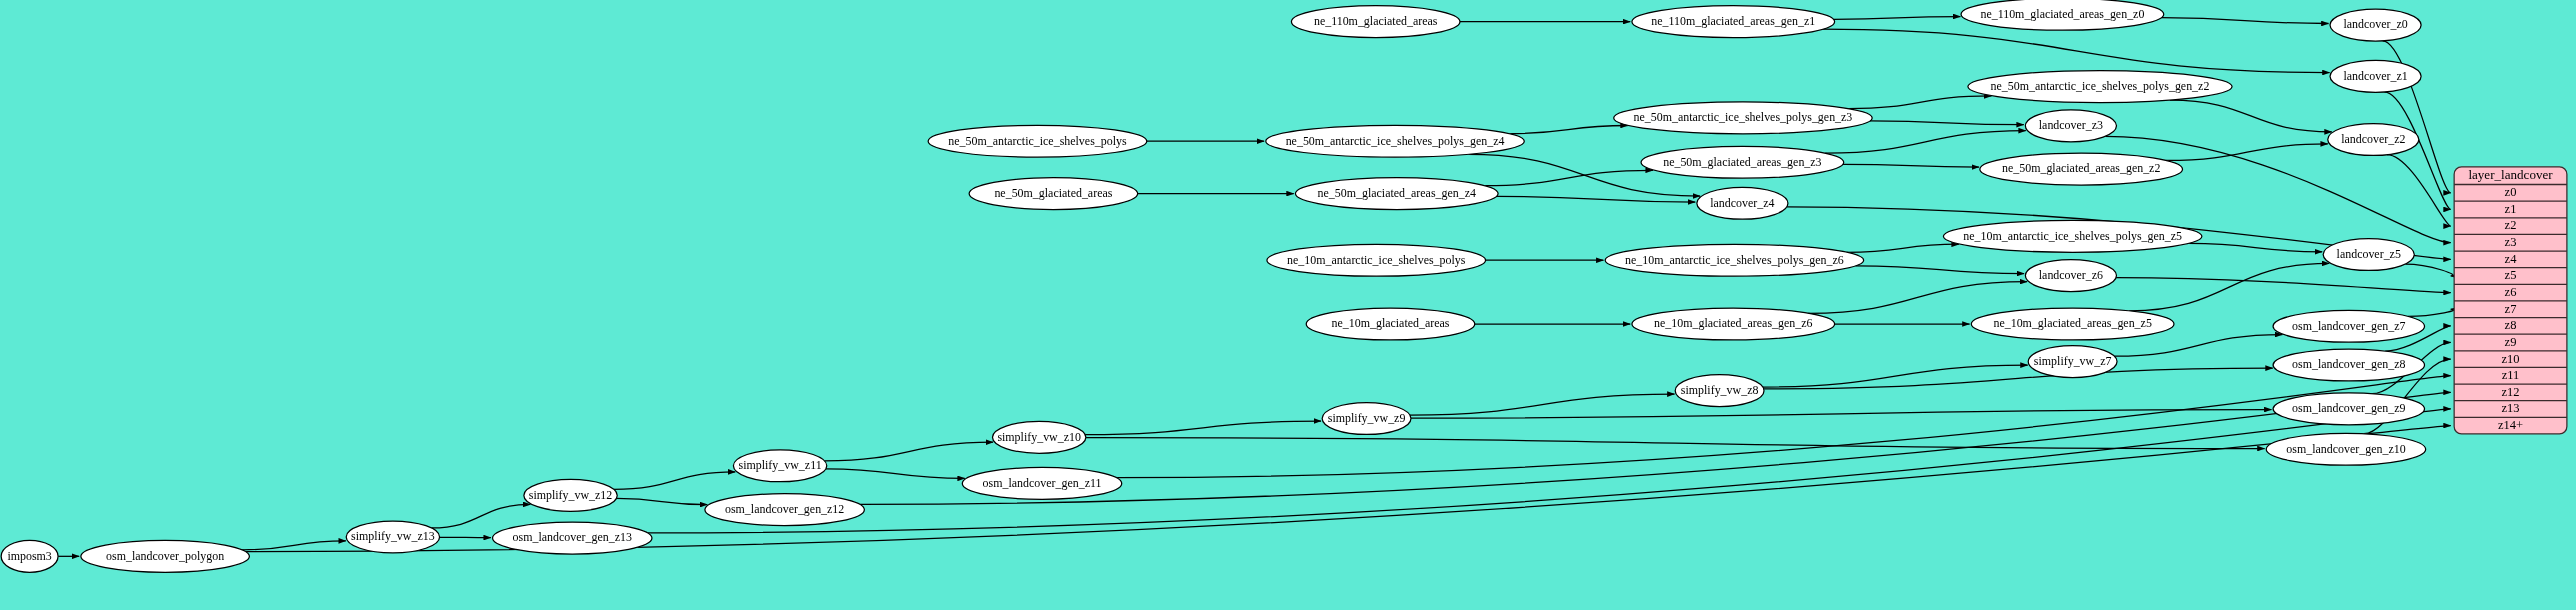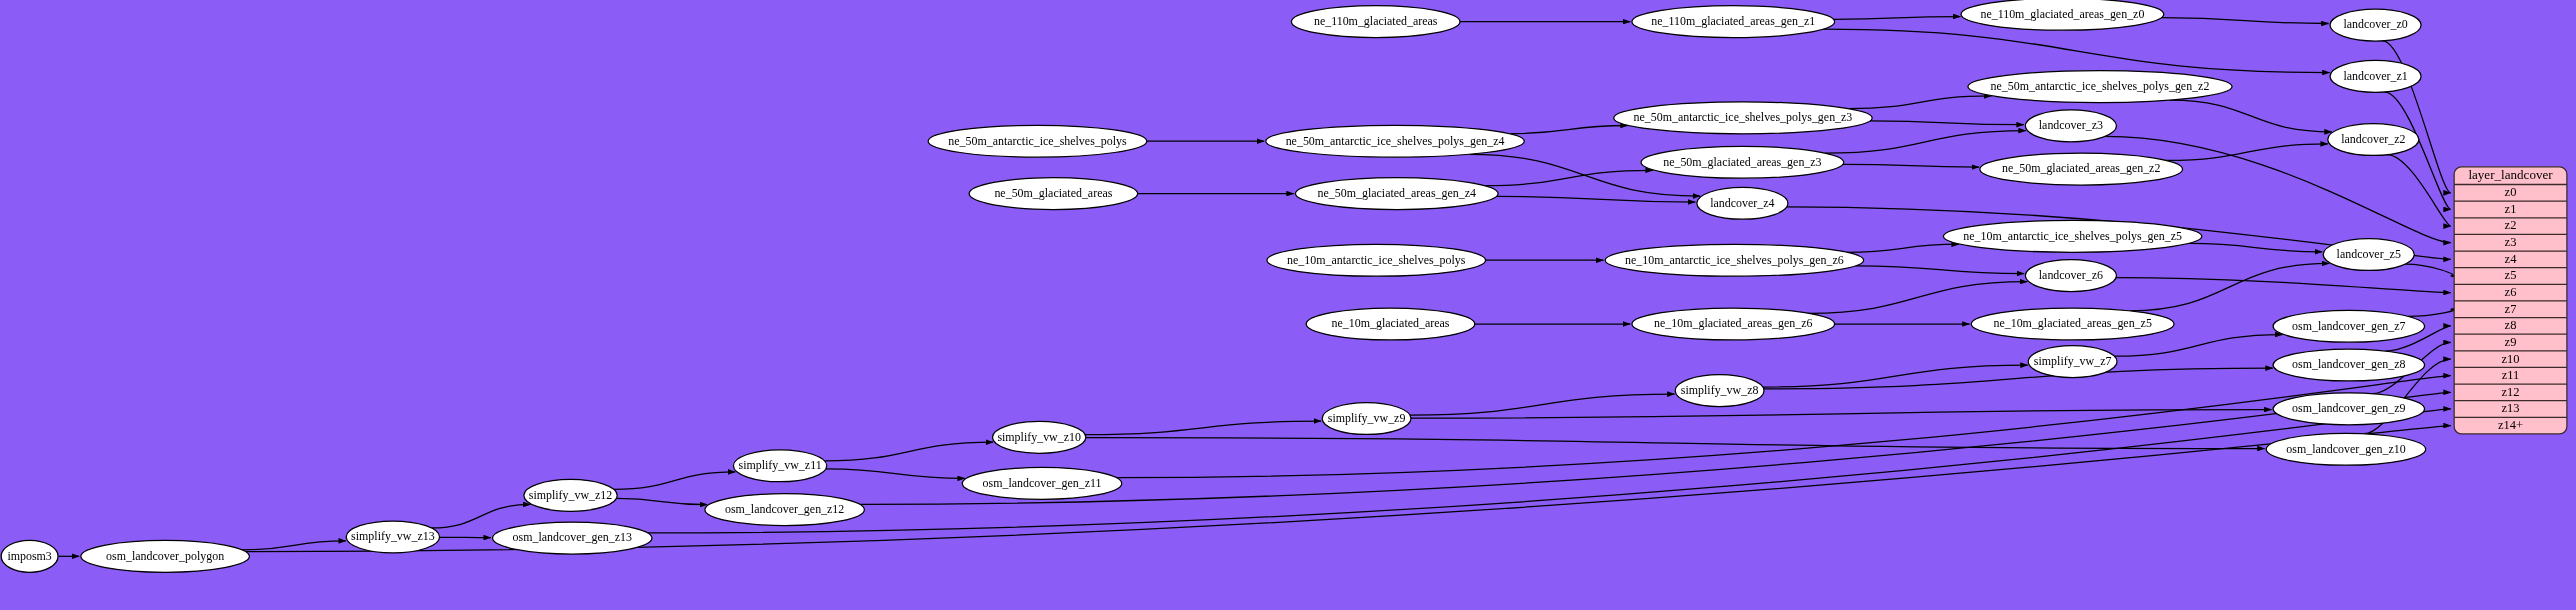--- a/index.html
+++ b/index.html
@@ -1,17 +1,17 @@
 <!DOCTYPE html>
 <html style="font-size:9px"><head>
 <meta charset="utf-8">
 <style>
   html,body{margin:0;padding:0;background:#ffffff;}
   body{font-family:"Liberation Serif","DejaVu Serif",serif;}
-  #canvas{position:relative;width:2576px;height:611px;background:#8b5cf6;overflow:hidden;}
+  #canvas{position:relative;width:2576px;height:611px;background:#5eead4;overflow:hidden;}
   svg#graph{position:absolute;left:0;top:0;width:2576px;height:611px;}
   .node-ellipse{fill:#ffffff;stroke:#000000;stroke-width:2.2;}
   .node-label{font-family:"Liberation Serif","DejaVu Serif",serif;fill:#000;text-anchor:middle;dominant-baseline:middle;font-size:21px;}
   .edge{fill:none;stroke:#000000;stroke-width:2.2;}
   .tbl-text{font-family:"Liberation Serif","DejaVu Serif",serif;fill:#000;text-anchor:middle;dominant-baseline:middle;font-size:22px;}
   .tbl-title{font-size:23px;}
 </style>
 </head>
 <body>
 

